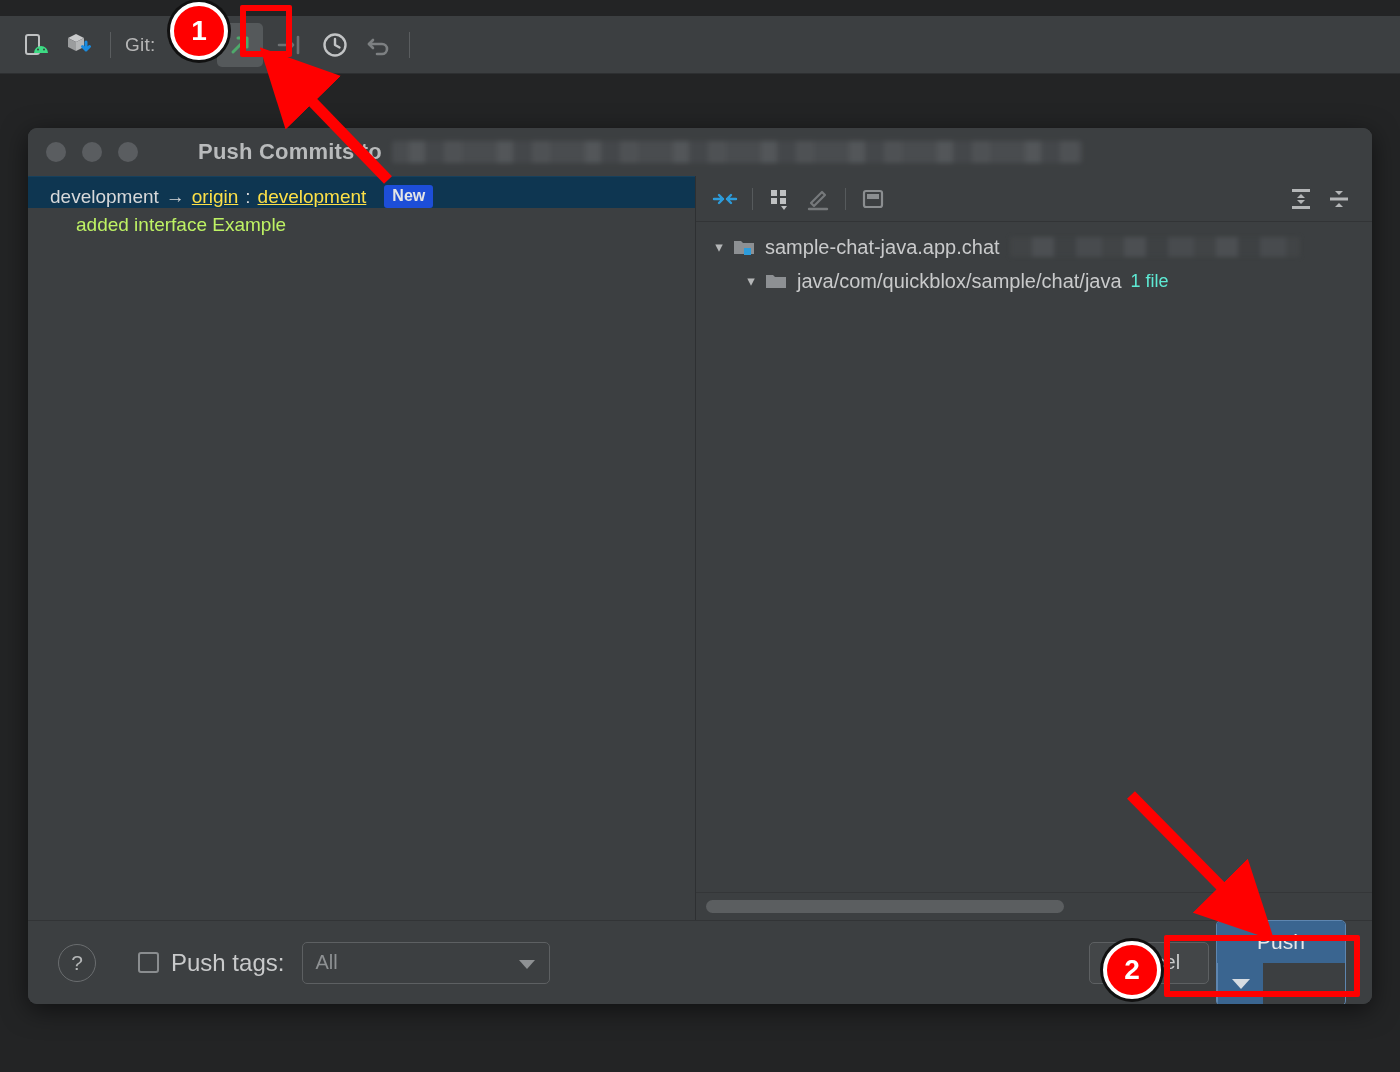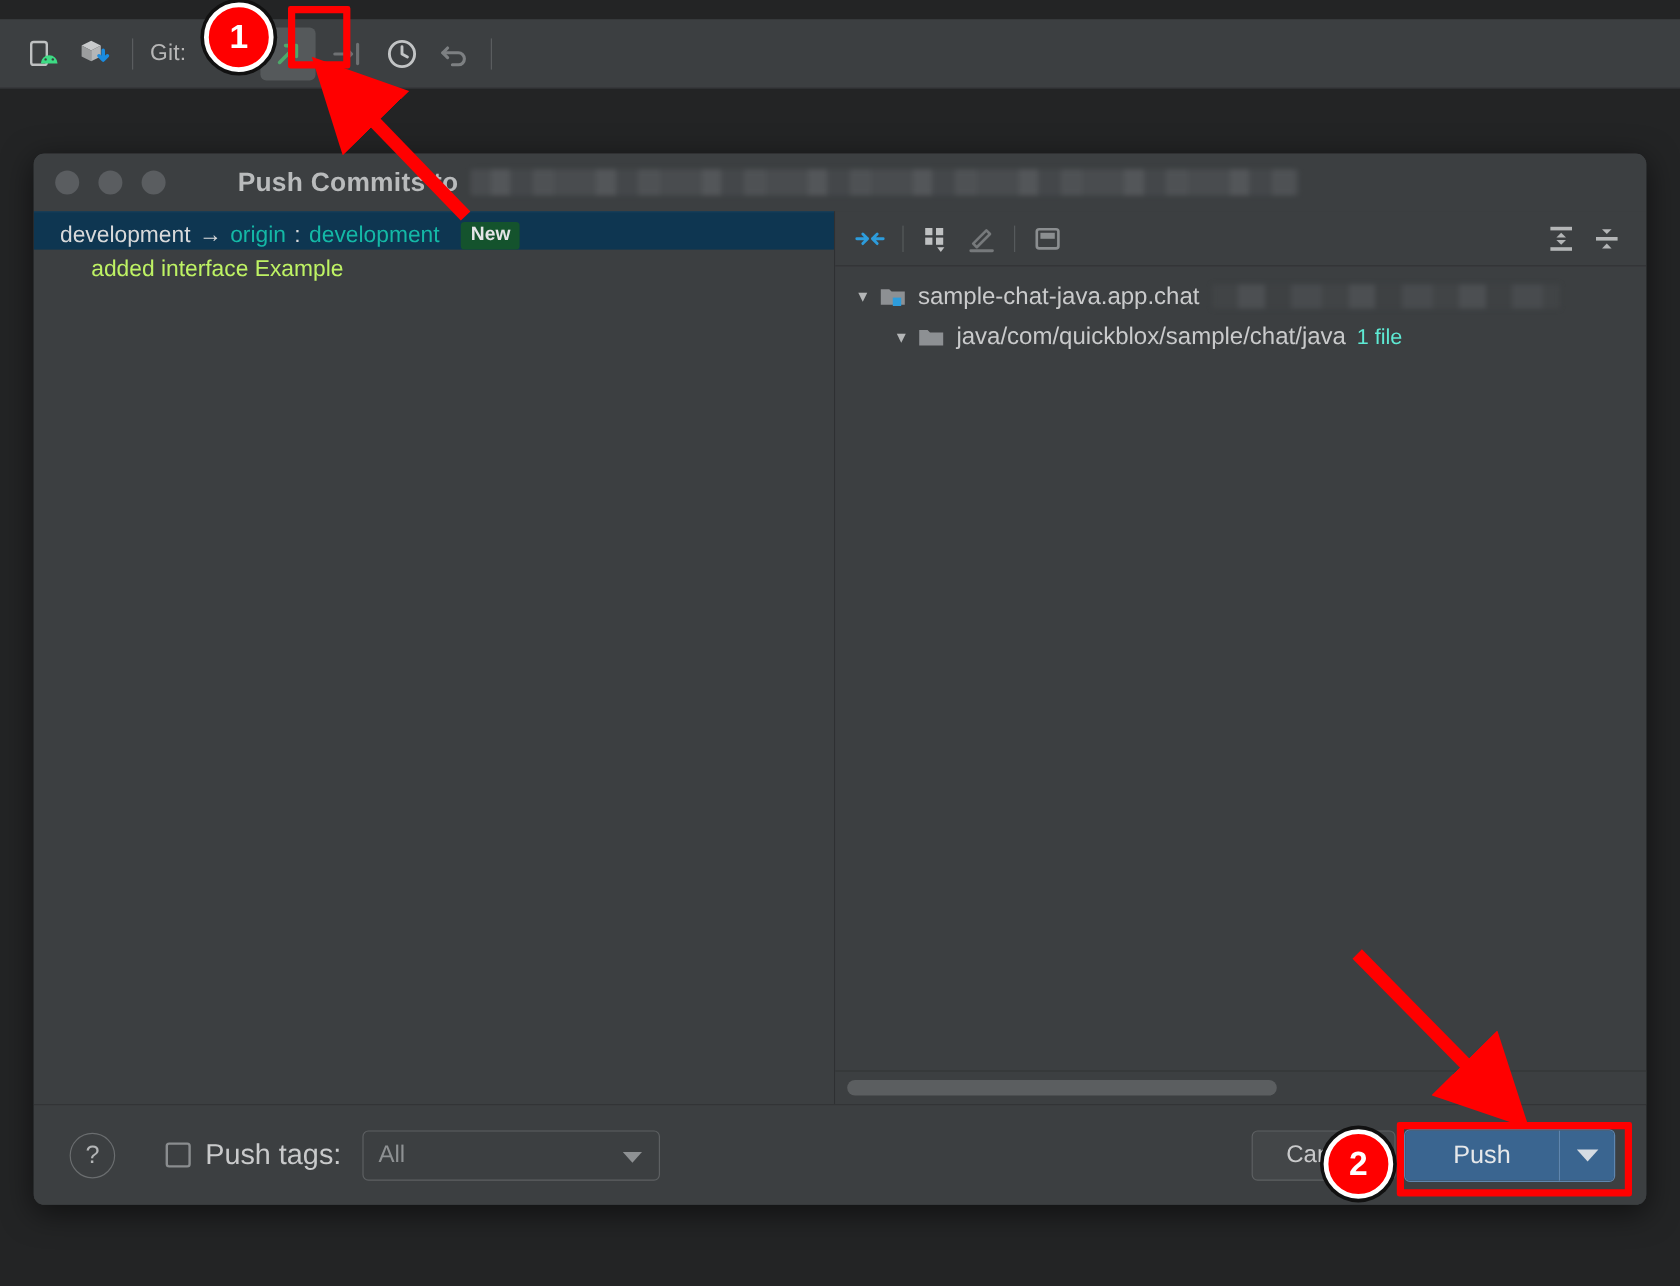--- a/index.html
+++ b/index.html
@@ -84,25 +84,25 @@
   .commit-row-sel {
     height: 32px; background: #0E3651;
     display: flex; align-items: flex-end;
     padding-left: 22px;
     font-size: 19px; color: #D6D7D8;
     border-top: 1px solid #17405C;
     gap: 0px;
   }
   .branch-local { color: #D8D9DA; }
   .arrow-glyph { color: #D8D9DA; margin: 0 7px; font-size: 19px; }
-  .branch-link { color: #14b8a6; }
+  .branch-link { color: #fde047; text-decoration: underline; }
   .colon { color: #D8D9DA; margin: 0 7px; }
   .badge-new {
     margin-left: 18px;
-    background: #14532d;
+    background: #1d4ed8;
     color: #E4E5E6;
     font-size: 16px; font-weight: bold;
     padding: 3px 8px 4px 8px;
     border-radius: 3px;
     line-height: 1;
   }
   .commit-msg {
     height: 34px; display: flex; align-items: center;
     padding-left: 48px; font-size: 19px; color: #bef264;
   }
@@ -195,20 +195,21 @@
   .btn-cancel {
     width: 120px; height: 42px; border-radius: 5px;
     border: 1px solid #5D6062; background: #434648;
     color: #C9CACB; font-size: 20px;
     display: flex; align-items: center; justify-content: center;
   }
   .push-group {
     display: flex; margin-left: 7px;
     border-radius: 5px; overflow: hidden;
     border: 1px solid #5E86B0;
+    flex-direction: column;
   }
   .btn-push {
     width: 128px; height: 42px;
     background: #3A6590; color: #E6E8EA; font-size: 21px;
     display: flex; align-items: center; justify-content: center;
   }
   .btn-push-caret {
     width: 46px; height: 42px; background: #3A6590;
     border-left: 1px solid #5E86B0;
     display: flex; align-items: center; justify-content: center;

